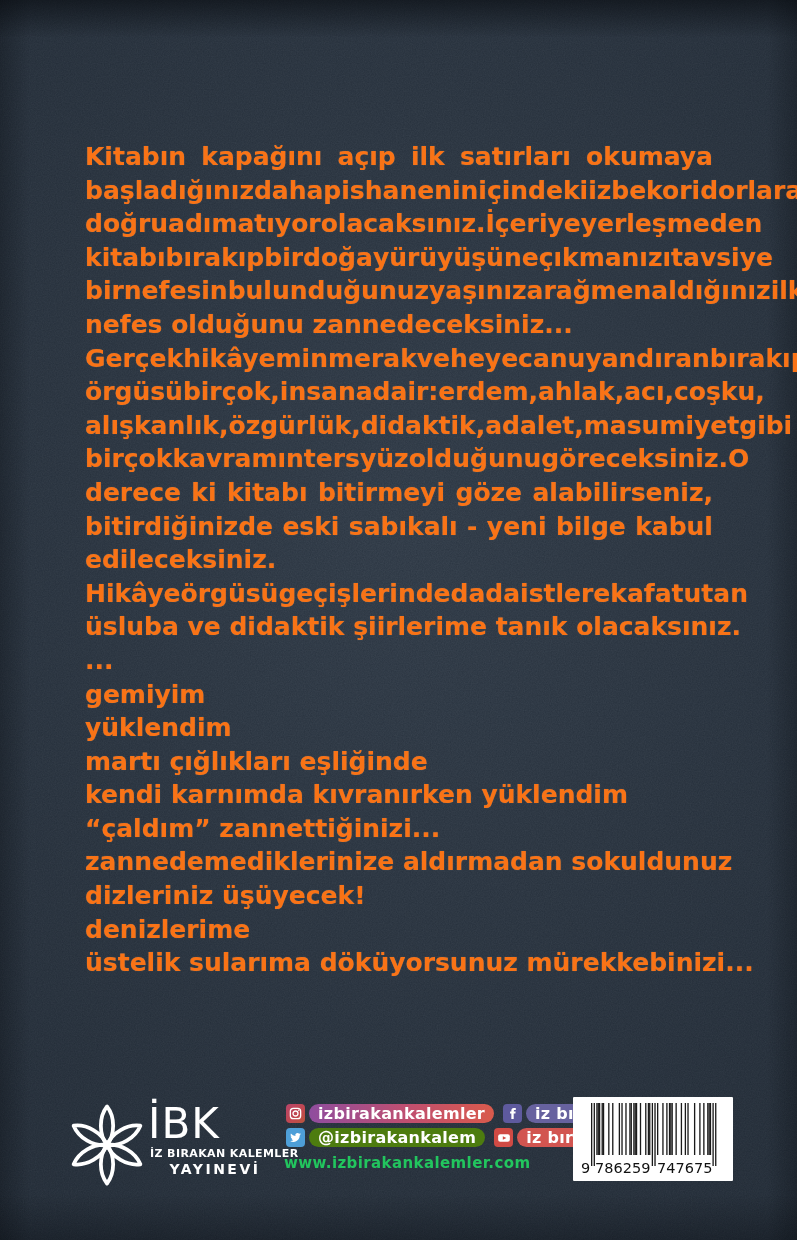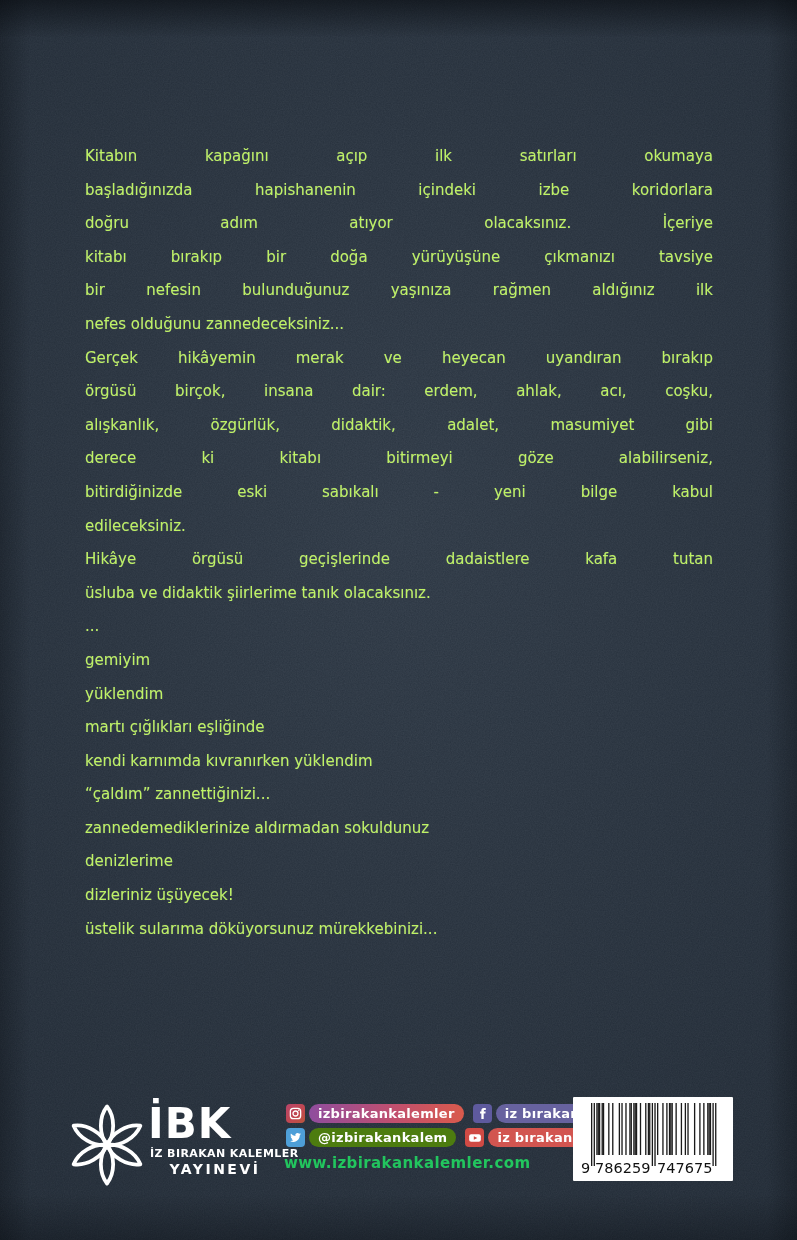--- a/index.html
+++ b/index.html
@@ -14,30 +14,30 @@
     background:
       linear-gradient(180deg, rgba(4,7,11,.55) 0, rgba(4,7,11,0) 38px),
       linear-gradient(0deg, rgba(4,7,11,.30) 0, rgba(4,7,11,0) 46px),
       linear-gradient(90deg, rgba(4,7,11,.28) 0, rgba(4,7,11,0) 30px),
       linear-gradient(270deg, rgba(4,7,11,.28) 0, rgba(4,7,11,0) 30px),
       radial-gradient(135% 115% at 50% 42%, rgba(255,255,255,.045) 0, rgba(4,7,11,.30) 100%);
   }
   
   .text-block{
     position:absolute;left:85px;top:140px;width:628px;
-    color:#bef264;font-weight:normal;font-size:15px;
+    color:#f97316;font-weight:bold;font-size:25px;
     text-shadow:0 0 1px rgba(255,255,255,.25);
   }
   .line{line-height:33.6px;height:33.6px;white-space:pre;}
   .line.just{display:flex;justify-content:space-between;white-space:normal;}
   
   .logo-flower{position:absolute;left:66px;top:1104px;}
   .ibk-abbr{
     position:absolute;left:148px;top:1100px;
-    font-size:42px;line-height:48px;font-weight:bold;color:#fff;letter-spacing:1px;
+    font-size:42px;line-height:48px;font-weight:normal;color:#fff;letter-spacing:1px;
   }
   .ibk-name{
     position:absolute;left:150px;top:1147px;
     font-size:11px;font-weight:bold;color:#fff;letter-spacing:.4px;white-space:nowrap;
   }
   .ibk-sub{
     position:absolute;left:150px;top:1161px;width:130px;text-align:center;
     font-size:14px;font-weight:bold;color:#fff;letter-spacing:2.5px;
   }
   .social{position:absolute;left:286px;top:1104px;width:232px;}
@@ -47,21 +47,21 @@
     width:19px;height:19px;border-radius:4px;margin-right:4px;flex:0 0 auto;
     display:flex;align-items:center;justify-content:center;
   }
   .ic-insta{background:linear-gradient(135deg,#b8456a 0%,#c2484f 60%,#b8563d 100%);}
   .ic-tw{background:#4e9fd8;}
   .ic-fb{background:#5e5a9e;}
   .ic-yt{background:#d04a44;}
   .pill{
     height:19px;border-radius:9.5px;padding:0 9px;
     display:flex;align-items:center;justify-content:center;
-    font-size:13px;font-weight:bold;color:#fff;letter-spacing:.3px;white-space:nowrap;
+    font-size:16px;font-weight:bold;color:#fff;letter-spacing:.3px;white-space:nowrap;
   }
   .p-insta{background:linear-gradient(90deg,#8f4d9e 0%,#c14f6e 55%,#d95a4c 100%);min-width:98px;}
   .p-tw{background:#4d7c0f;min-width:98px;}
   .p-fb{background:#67629f;min-width:96px;}
   .p-yt{background:#d25550;min-width:96px;}
   .website{
     position:absolute;left:284px;top:1154px;width:216px;text-align:left;
     font-size:15px;font-weight:bold;color:#22c55e;letter-spacing:.4px;
   }
   .barcode-box{
@@ -98,20 +98,21 @@
         <span>içindeki</span>
         <span>izbe</span>
         <span>koridorlara</span>
       </div>
       <div class="line just">
         <span>doğru</span>
         <span>adım</span>
         <span>atıyor</span>
         <span>olacaksınız.</span>
         <span>İçeriye</span>
+        <span>yerleşmeden</span>
       </div>
       <div class="line just">
         <span>kitabı</span>
         <span>bırakıp</span>
         <span>bir</span>
         <span>doğa</span>
         <span>yürüyüşüne</span>
         <span>çıkmanızı</span>
         <span>tavsiye</span>
       </div>
@@ -146,20 +147,29 @@
       </div>
       <div class="line just">
         <span>alışkanlık,</span>
         <span>özgürlük,</span>
         <span>didaktik,</span>
         <span>adalet,</span>
         <span>masumiyet</span>
         <span>gibi</span>
       </div>
       <div class="line just">
+        <span>birçok</span>
+        <span>kavramın</span>
+        <span>ters</span>
+        <span>yüz</span>
+        <span>olduğunu</span>
+        <span>göreceksiniz.</span>
+        <span>O</span>
+      </div>
+      <div class="line just">
         <span>derece</span>
         <span>ki</span>
         <span>kitabı</span>
         <span>bitirmeyi</span>
         <span>göze</span>
         <span>alabilirseniz,</span>
       </div>
       <div class="line just">
         <span>bitirdiğinizde</span>
         <span>eski</span>
@@ -179,22 +189,22 @@
         <span>tutan</span>
       </div>
       <div class="line">üsluba ve didaktik şiirlerime tanık olacaksınız.</div>
       <div class="line">...</div>
       <div class="line">gemiyim</div>
       <div class="line">yüklendim</div>
       <div class="line">martı çığlıkları eşliğinde</div>
       <div class="line">kendi karnımda kıvranırken yüklendim</div>
       <div class="line">“çaldım” zannettiğinizi...</div>
       <div class="line">zannedemediklerinize aldırmadan sokuldunuz</div>
+      <div class="line">dizleriniz üşüyecek!</div>
       <div class="line">denizlerime</div>
-      <div class="line">dizleriniz üşüyecek!</div>
       <div class="line">üstelik sularıma döküyorsunuz mürekkebinizi...</div>
     </div>
 
   <svg class="logo-flower" width="82" height="82" viewBox="-50 -50 100 100">
     <g fill="none" stroke="#ffffff" stroke-width="4.6" stroke-linejoin="round">
       <g id="petal6">
           <path d="M0,0 C10,-13 10,-34 0,-47 C-10,-34 -10,-13 0,0 Z"></path>
         </g>
       <use href="#petal6" transform="rotate(60)"></use>
       <use href="#petal6" transform="rotate(120)"></use>

